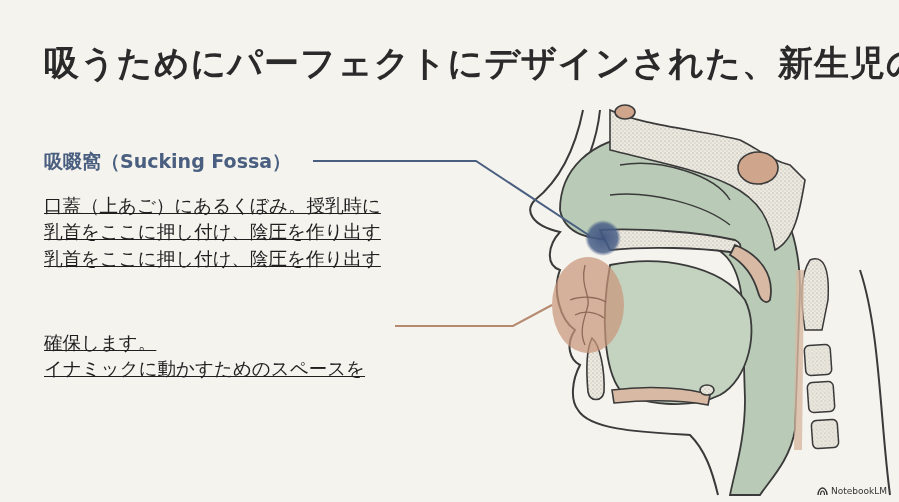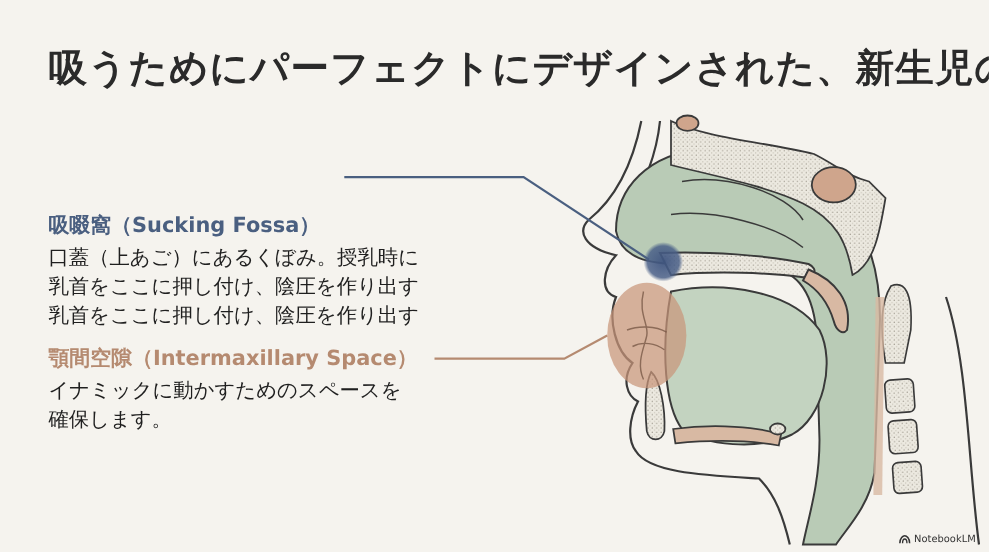--- a/index.html
+++ b/index.html
@@ -16,30 +16,30 @@
       font-size: 35px; font-weight: bold; color: #2a2a2a;
       letter-spacing: 1px; white-space: nowrap; line-height: 50px;
     }
     .section { position: absolute; left: 44px; }
     .sec1 { top: 147px; }
     .sec2 { top: 312px; }
     .heading {
       font-size: 19px; font-weight: bold; white-space: nowrap;
       line-height: 28px;
     }
-    .heading.blue { color: #4a5f80; margin-top: 44px; }
+    .heading.blue { color: #4a5f80; }
     .heading.peach { color: #b58a70; }
     .body {
       font-size: 18.5px; line-height: 26.3px; color: #1f1f1f;
-      margin-top: 3px; white-space: nowrap;
+      margin-top: 18px; white-space: nowrap; text-decoration: underline;
     }
     .illus { position: absolute; left: 0; top: 0; width: 899px; height: 502px; }
     .brand {
       position: absolute; right: 12px; bottom: 6px;
-      font-size: 9px; color: #333; display: flex; align-items: flex-start; gap: 3px;
+      font-size: 9px; color: #333; display: flex; align-items: center; gap: 3px;
     }
     .brand-icon { width: 11px; height: 8px; }
   </style>
 </head>
 <body>
 
 <div class="slide">
 
   <svg class="illus" viewBox="0 0 899 502" xmlns="http://www.w3.org/2000/svg">
     <defs>
@@ -112,24 +112,23 @@
   <div class="section sec1">
     <div class="heading blue">吸啜窩（Sucking Fossa）</div>
     <div class="body">
       <div>口蓋（上あご）にあるくぼみ。授乳時に</div>
       <div>乳首をここに押し付け、陰圧を作り出す</div>
       <div>乳首をここに押し付け、陰圧を作り出す</div>
     </div>
   </div>
 
   <div class="section sec2">
-    <div class="heading peach">顎間空隙（Intermaxillary Space）</div>
     <div class="body">
+      <div>確保します。</div>
       <div>イナミックに動かすためのスペースを</div>
-      <div>確保します。</div>
     </div>
   </div>
 
   <div class="brand">
     <svg class="brand-icon" viewBox="0 0 11 8">
       <path d="M1 8 C1 3 4 1 5.5 1 C7 1 10 3 10 8" fill="none" stroke="#333" stroke-width="1.4"></path>
       <path d="M3.5 8 C3.5 5 4.5 4 5.5 4 C6.5 4 7.5 5 7.5 8" fill="none" stroke="#333" stroke-width="1.2"></path>
     </svg>
     <span>NotebookLM</span>
   </div>

